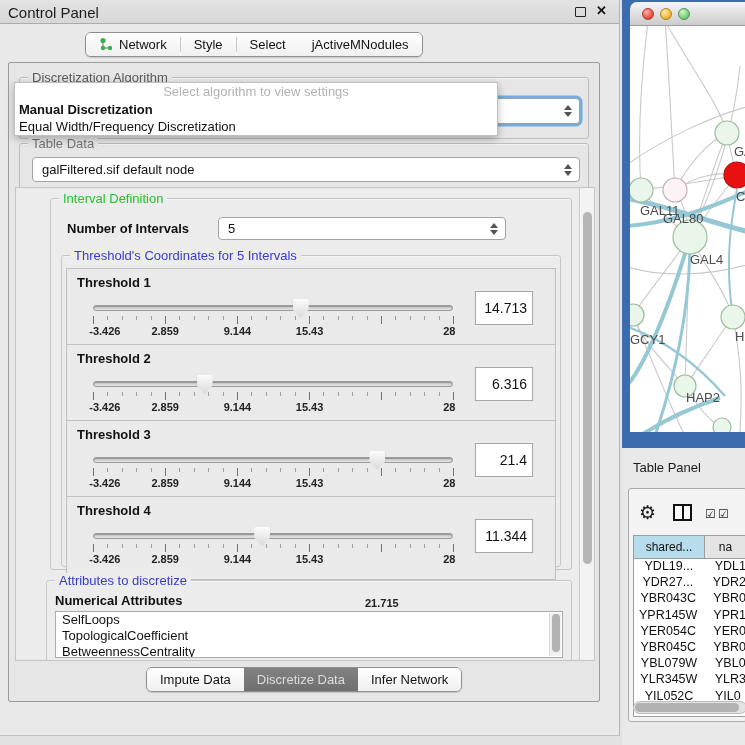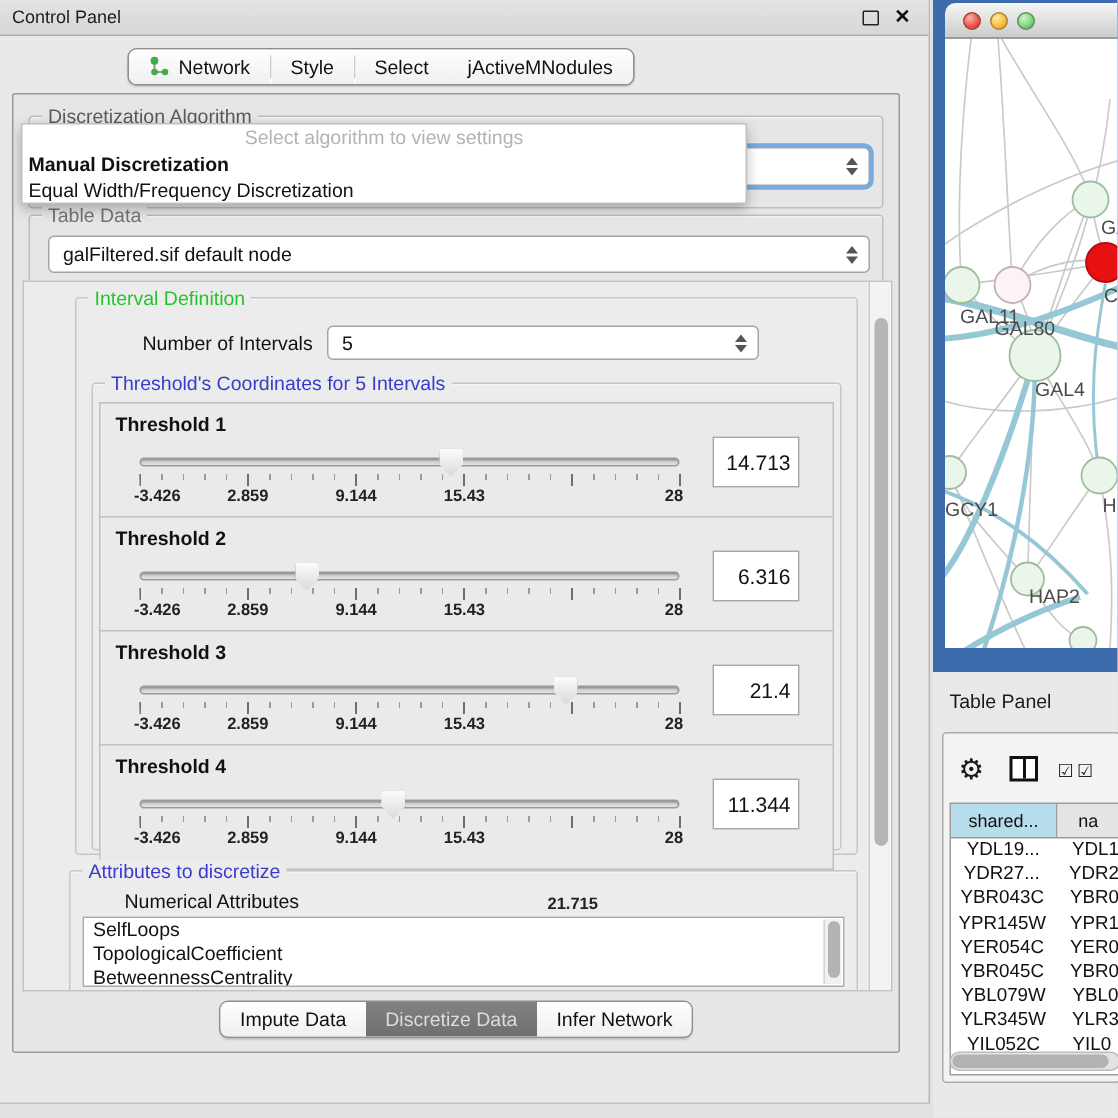--- a/index.html
+++ b/index.html
@@ -4,21 +4,21 @@
 <style>
   * { margin:0; padding:0; box-sizing:border-box; }
   html,body { width:745px; height:745px; overflow:hidden; background:#e2e2e2;
     font-family:"Liberation Sans", sans-serif; }
 
   
   #control-panel { position:absolute; left:0; top:0; width:620px; height:736px;
     background:#e9e9e9; border-right:1px solid #b7b7b7; border-bottom:1px solid #c0c0c0; }
   #cp-titlebar { position:absolute; left:0; top:0; right:0; height:24px;
     background:linear-gradient(#e3e3e3,#d7d7d7); border-bottom:1px solid #ababab; }
-  #cp-title { position:absolute; left:8px; top:4px; font-size:12px; color:#1c1c1c; }
+  #cp-title { position:absolute; left:8px; top:4px; font-size:15px; color:#1c1c1c; }
   #float-btn { position:absolute; right:33px; top:7px; width:11px; height:10px;
     border:1.6px solid #222; background:transparent; border-radius:1px; }
   #close-btn { position:absolute; right:12px; top:3px; font-size:13px; font-weight:bold; color:#111; }
 
   
   .seg-bar { position:absolute; display:flex; border:1px solid #8f8f8f; border-radius:6px;
     background:#fdfdfd; overflow:hidden; height:25px; align-items:stretch;
     box-shadow:0 1px 1px rgba(0,0,0,.15); }
   .seg { display:flex; align-items:center; padding:0 13px; font-size:13px; color:#111;
     background:linear-gradient(#fefefe,#f0f0f0); white-space:nowrap; }
@@ -53,21 +53,21 @@
   .popup-item.bold { font-weight:bold; }
 
   
   #scroll-area { position:absolute; left:6px; top:124px; width:580px; height:474px;
     background:#ececec; border:1px solid #c4c4c4; overflow:hidden; }
   #v-scrollbar { position:absolute; right:0; top:0; bottom:0; width:15px; background:#f3f3f3;
     border-left:1px solid #cccccc; }
   #v-thumb { position:absolute; left:3px; top:24px; width:9px; height:352px;
     background:#b6b6b6; border-radius:5px; }
 
-  .num-label { position:absolute; font-size:13px; font-weight:normal; color:#111;margin-left:28px; }
+  .num-label { position:absolute; font-size:13px; font-weight:bold; color:#111; }
 
   .thr { position:absolute; left:4px; right:4px; height:84px; background:#eaeaea;
     border:1px solid #c0c0c0; }
   .thr-label { position:absolute; left:10px; top:6px; font-size:13px; font-weight:bold; color:#111; }
   .slider { position:absolute; left:26px; top:28px; width:360px; height:40px; }
   .track { position:absolute; left:0; right:0; top:8px; height:6px; border-radius:3px;
     background:linear-gradient(#c3c3c3,#e3e3e3); border:1px solid #9a9a9a;
     box-shadow:inset 0 1px 1px rgba(0,0,0,.25); }
   .thumb { position:absolute; top:2px; width:16px; height:19px; margin-left:-8px;
     background:linear-gradient(#fcfcfc,#d9d9d9);

